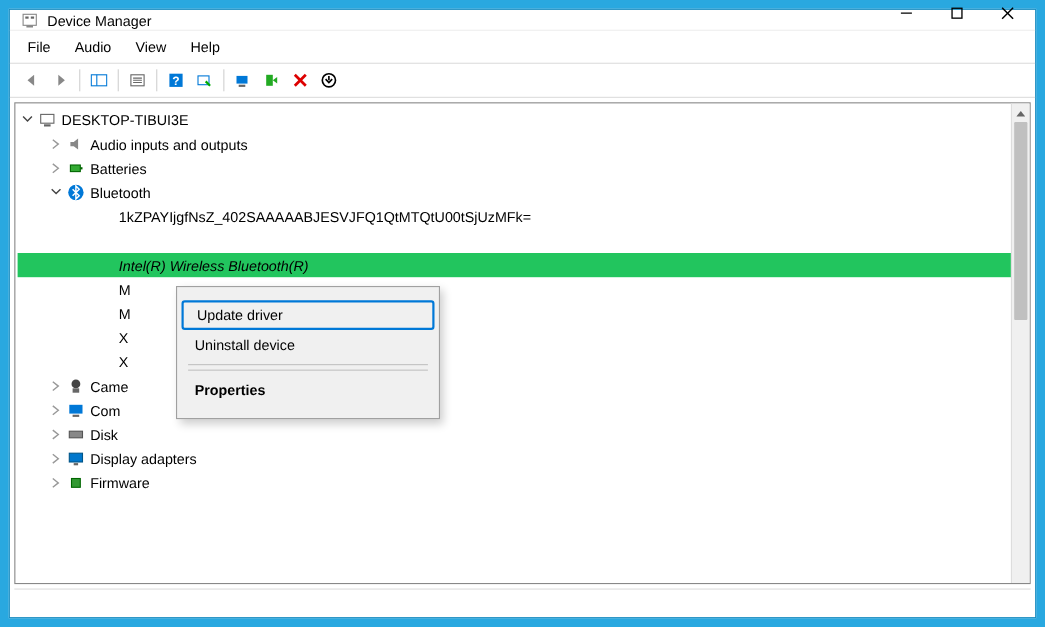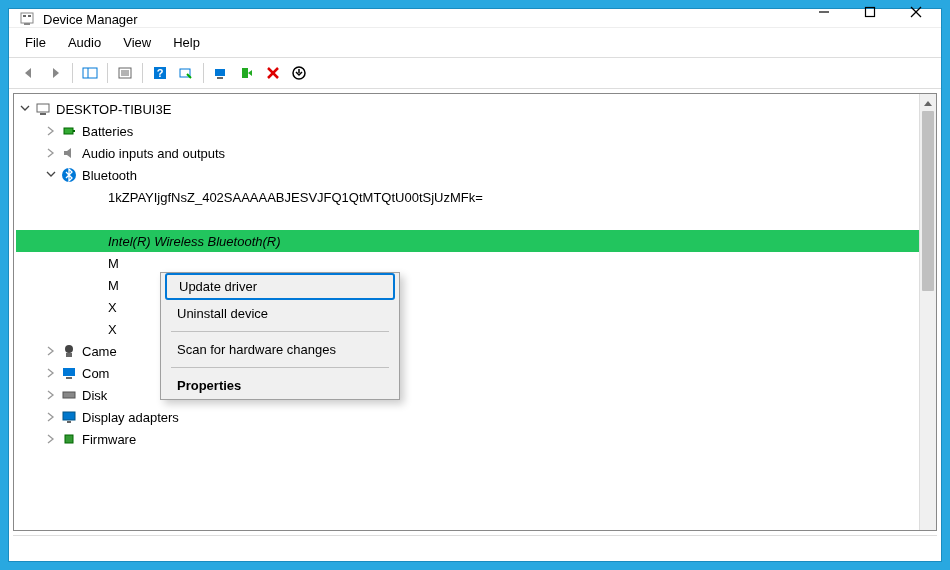--- a/index.html
+++ b/index.html
@@ -117,26 +117,26 @@
   border-radius: 1px;
 }
 .statusbar {
   height: 22px;
   border-top: 1px solid #ddd;
   margin: 0 4px 4px 4px;
 }
 .context-menu {
   position: absolute;
   left: 160px;
-  top: 272px;
+  top: 260px;
   width: 240px;
   background: #f0f0f0;
   border: 1px solid #a0a0a0;
   box-shadow: 4px 4px 8px rgba(0,0,0,0.2);
-  padding: 0 2px;
+  padding: 12px 2px;
 }
 .ctx-item {
   padding: 6px 14px;
   font-size: 13px;
 }
 .ctx-item.highlighted {
   border: 2px solid #0078d7;
   border-radius: 3px;
   padding: 4px 12px;
   margin: 0 2px;
@@ -275,39 +275,39 @@
       </div>
 
       <div class="tree-node indent-1">
         <span class="arrow">
             <svg width="10" height="10">
               <path d="M2 1 L7 5 L2 9" fill="none" stroke="#999" stroke-width="1.3"></path>
             </svg>
           </span>
         <span class="node-icon">
             <svg width="16" height="16">
+              <path d="M3 6 L6 6 L10 3 L10 13 L6 10 L3 10 Z" fill="#888"></path>
+            </svg>
+          </span>
+        <span class="node-label">Audio inputs and outputs</span>
+      </div>
+
+      <div class="tree-node indent-1">
+        <span class="arrow">
+            <svg width="10" height="10">
+              <path d="M2 1 L7 5 L2 9" fill="none" stroke="#999" stroke-width="1.3"></path>
+            </svg>
+          </span>
+        <span class="node-icon">
+            <svg width="16" height="16">
               <rect x="3" y="5" width="9" height="6" fill="#3a3" stroke="#060"></rect>
               <rect x="12" y="7" width="2" height="2" fill="#060"></rect>
             </svg>
           </span>
         <span class="node-label">Batteries</span>
-      </div>
-
-      <div class="tree-node indent-1">
-        <span class="arrow">
-            <svg width="10" height="10">
-              <path d="M2 1 L7 5 L2 9" fill="none" stroke="#999" stroke-width="1.3"></path>
-            </svg>
-          </span>
-        <span class="node-icon">
-            <svg width="16" height="16">
-              <path d="M3 6 L6 6 L10 3 L10 13 L6 10 L3 10 Z" fill="#888"></path>
-            </svg>
-          </span>
-        <span class="node-label">Audio inputs and outputs</span>
       </div>
 
       <div class="tree-node indent-1">
         <span class="arrow">
             <svg width="10" height="10">
               <path d="M1 2 L5 6 L9 2" fill="none" stroke="#444" stroke-width="1.3"></path>
             </svg>
           </span>
         <span class="node-icon">
             <svg width="16" height="16">
@@ -442,16 +442,15 @@
   </div>
 
   <div class="statusbar"></div>
 
 </div>
 
 <div class="context-menu">
   <div class="ctx-item highlighted">Update driver</div>
   <div class="ctx-item">Uninstall device</div>
   <div class="ctx-sep"></div>
-  <div class="ctx-item">Scan for hardware changes</div>
   <div class="ctx-sep"></div>
   <div class="ctx-item bold">Properties</div>
 </div>
 
 </body></html>

